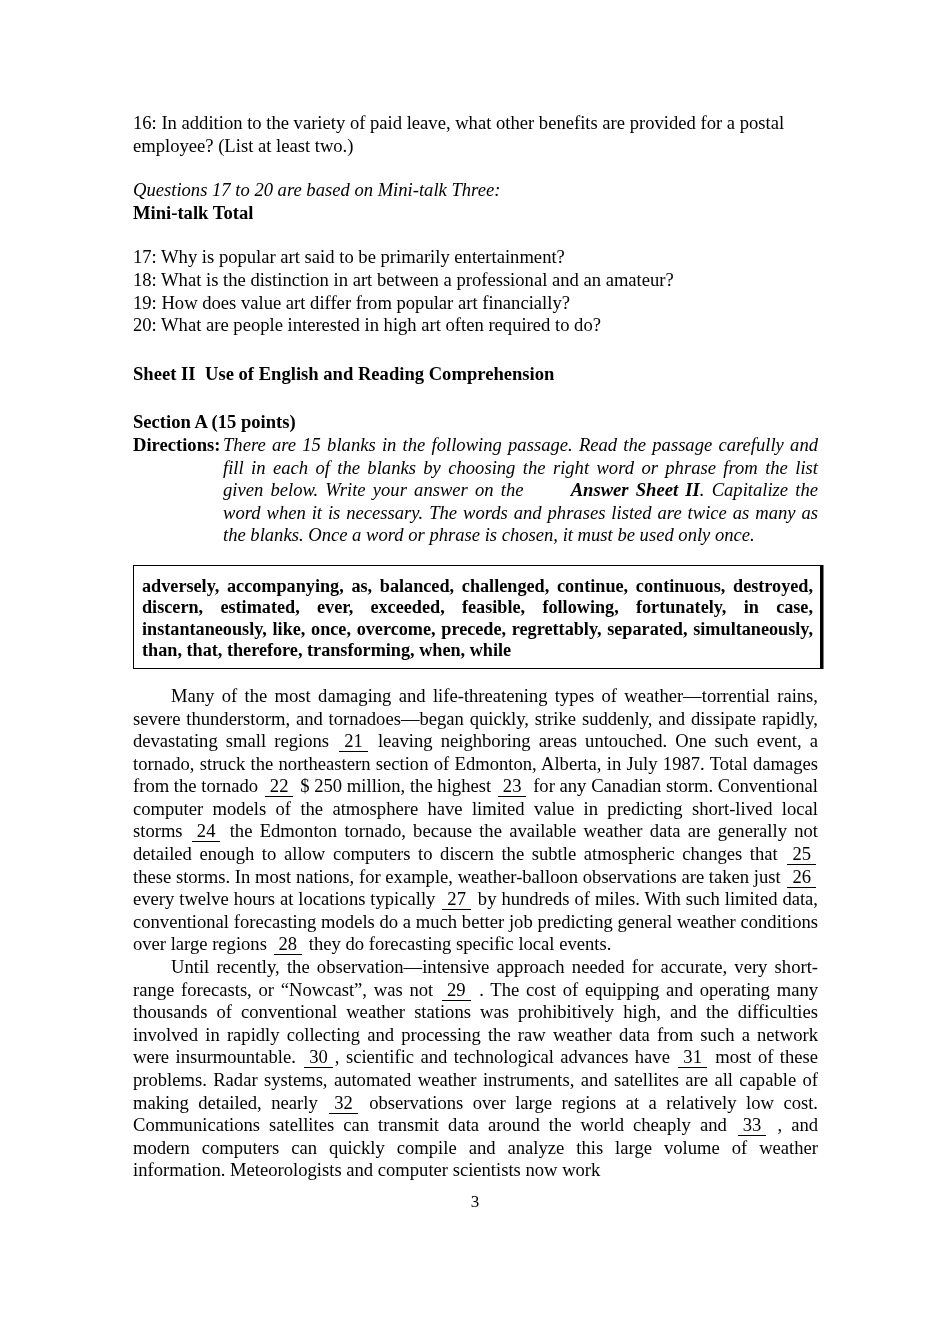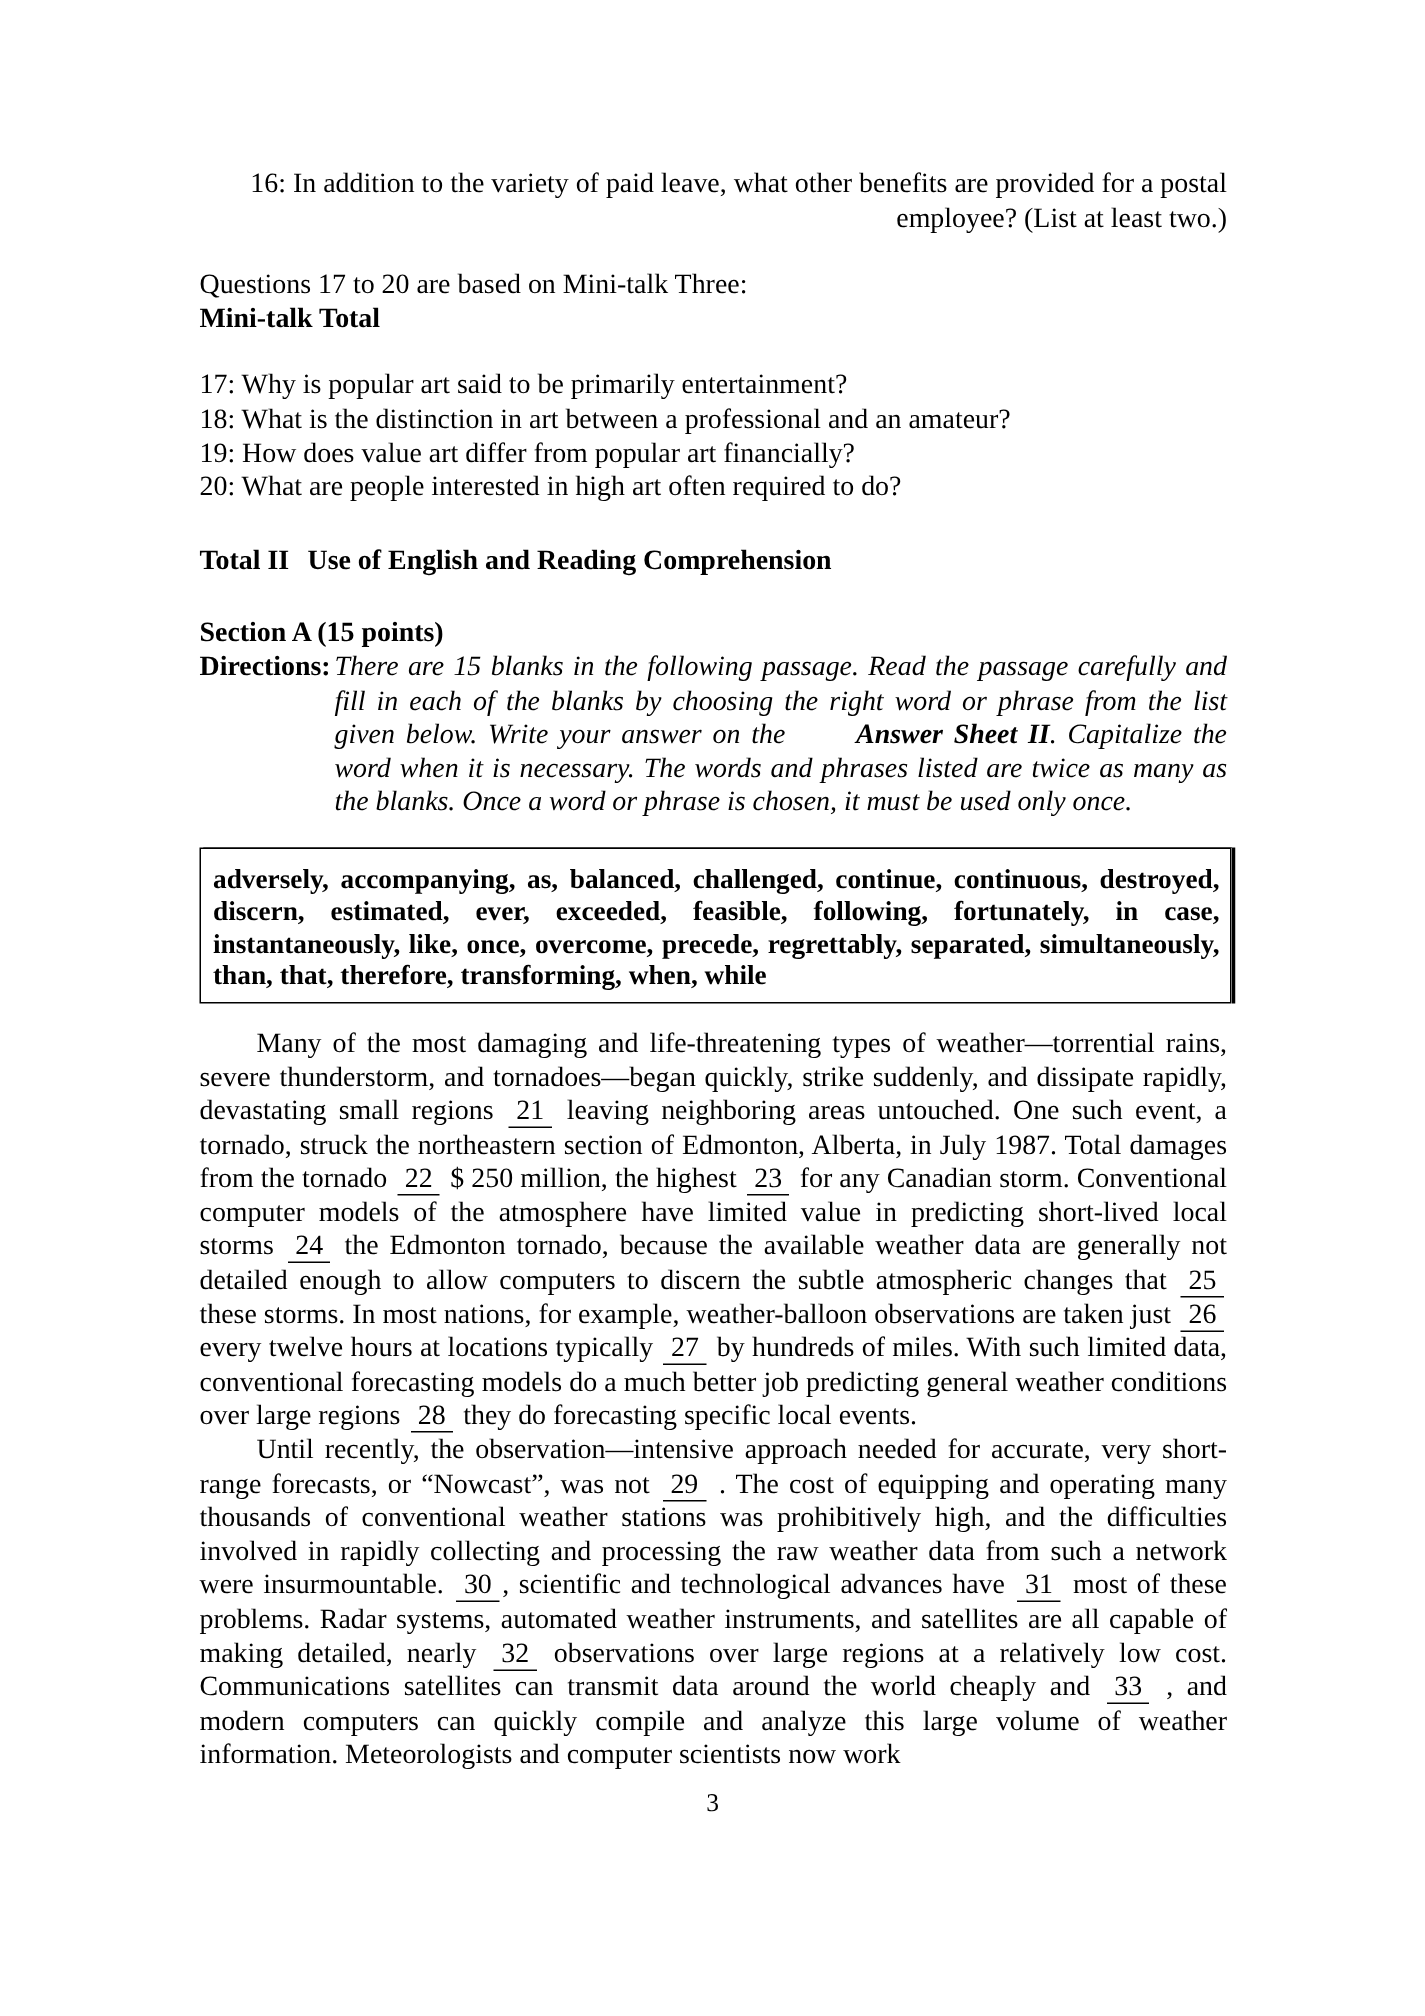--- a/index.html
+++ b/index.html
@@ -20,35 +20,35 @@
     box-sizing: border-box;
   }
   .content {
     position: absolute;
     left: 133px;
     top: 112px;
     width: 685px;
   }
   
   .q-block {
-    text-align: right;
+    text-align: left;
     font-size: 18.6px;
     line-height: 22.6px;
   }
   .q-line {
     font-size: 18.6px;
     line-height: 22.6px;
     white-space: nowrap;
   }
   .gap-18 { height: 18px; }
   .gap-22 { height: 22px; }
   .gap-16 { height: 16px; }
   .gap-26 { height: 26px; }
 
-  .italic { }
+  .italic { font-style: italic; }
   .bold { font-weight: bold; }
   .bolditalic { font-weight: bold; font-style: italic; margin-left: 40px; }
 
   
   .part-head {
     font-weight: bold;
     font-size: 18.6px;
     line-height: 22.6px;
     display: flex;
   }
@@ -141,21 +141,21 @@
     <div class="gap-22"></div>
 
     <div class="q-line">17: Why is popular art said to be primarily entertainment?</div>
     <div class="q-line">18: What is the distinction in art between a professional and an amateur?</div>
     <div class="q-line">19: How does value art differ from popular art financially?</div>
     <div class="q-line">20: What are people interested in high art often required to do?</div>
 
     <div class="gap-26"></div>
 
     <div class="part-head">
-      <span class="part-label">Total II</span>
+      <span class="part-label">Sheet II</span>
       <span>Use of English and Reading Comprehension</span>
     </div>
 
     <div class="gap-26"></div>
 
     <div class="section-head">Section A (15 points)</div>
 
     <div class="directions">
       <span class="dir-label">Directions:</span><span>There are 15 blanks in the following passage. Read the passage carefully and fill in each of the blanks by choosing the right word or phrase from the list given below. Write your answer on the </span><span class="bolditalic">Answer Sheet II</span><span>. Capitalize the word when it is necessary. The words and phrases listed are twice as many as the blanks. Once a word or phrase is chosen, it must be used only once.</span>
     </div>

